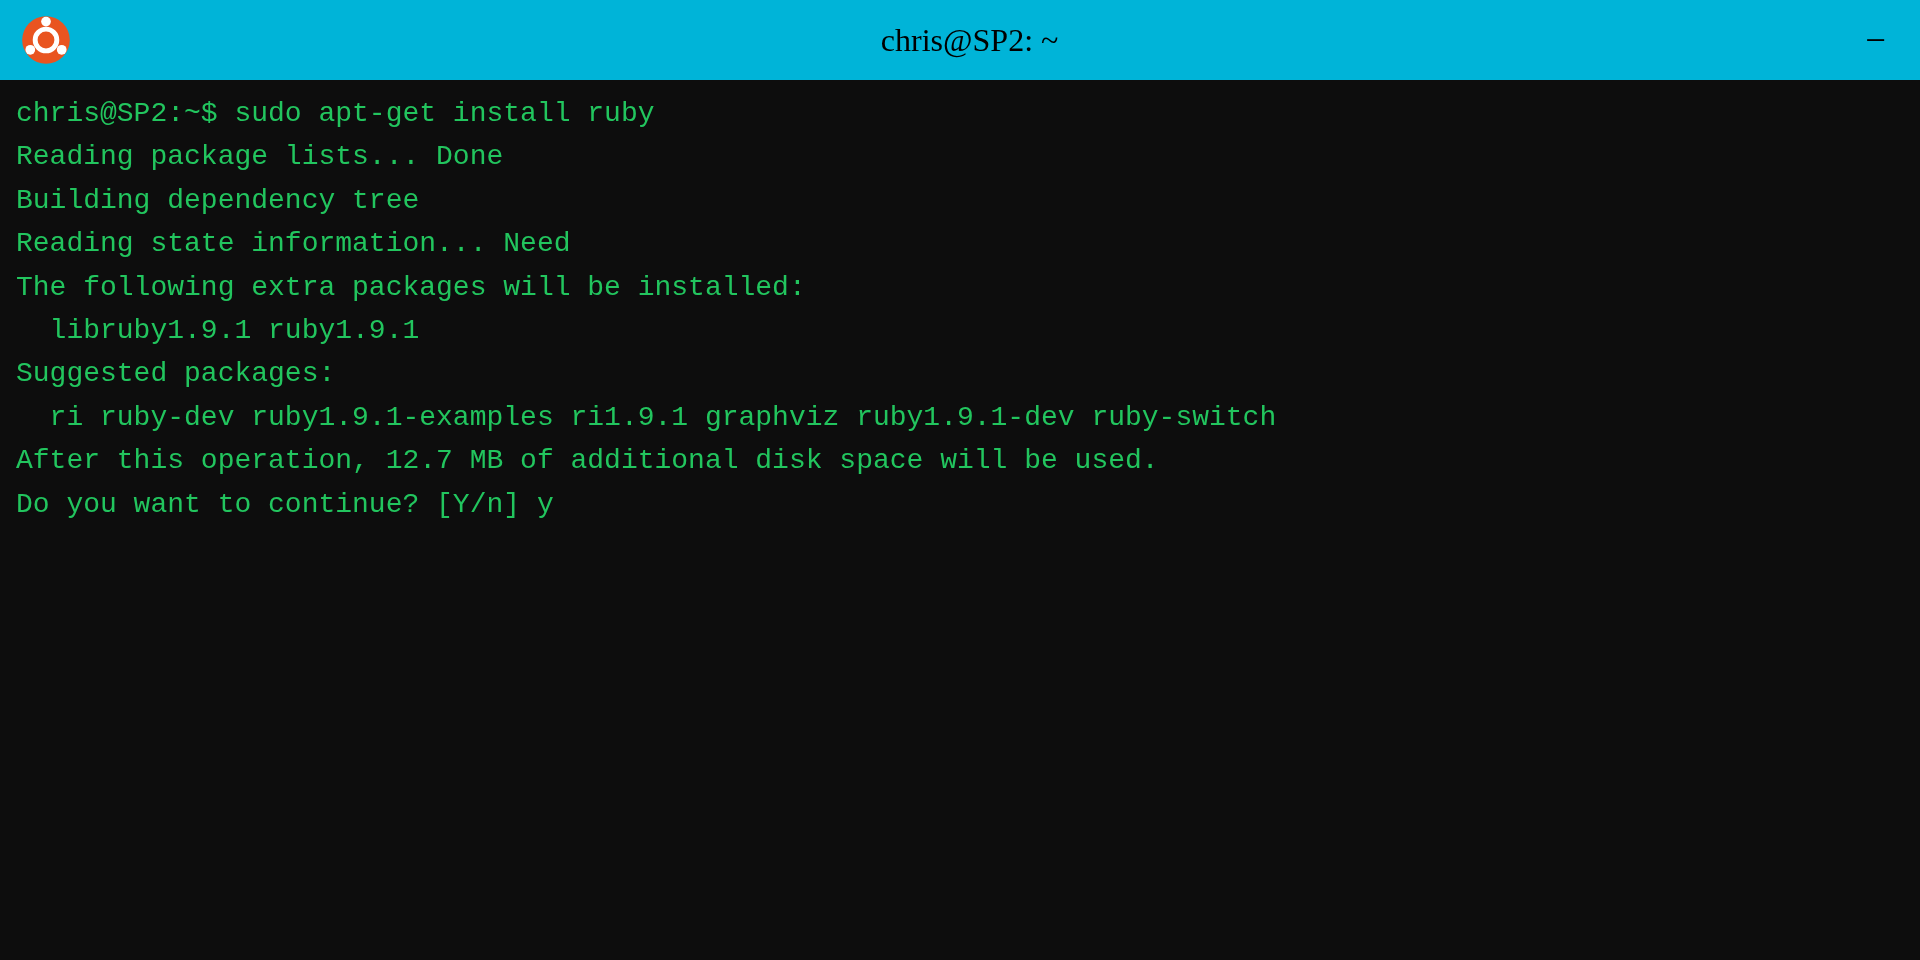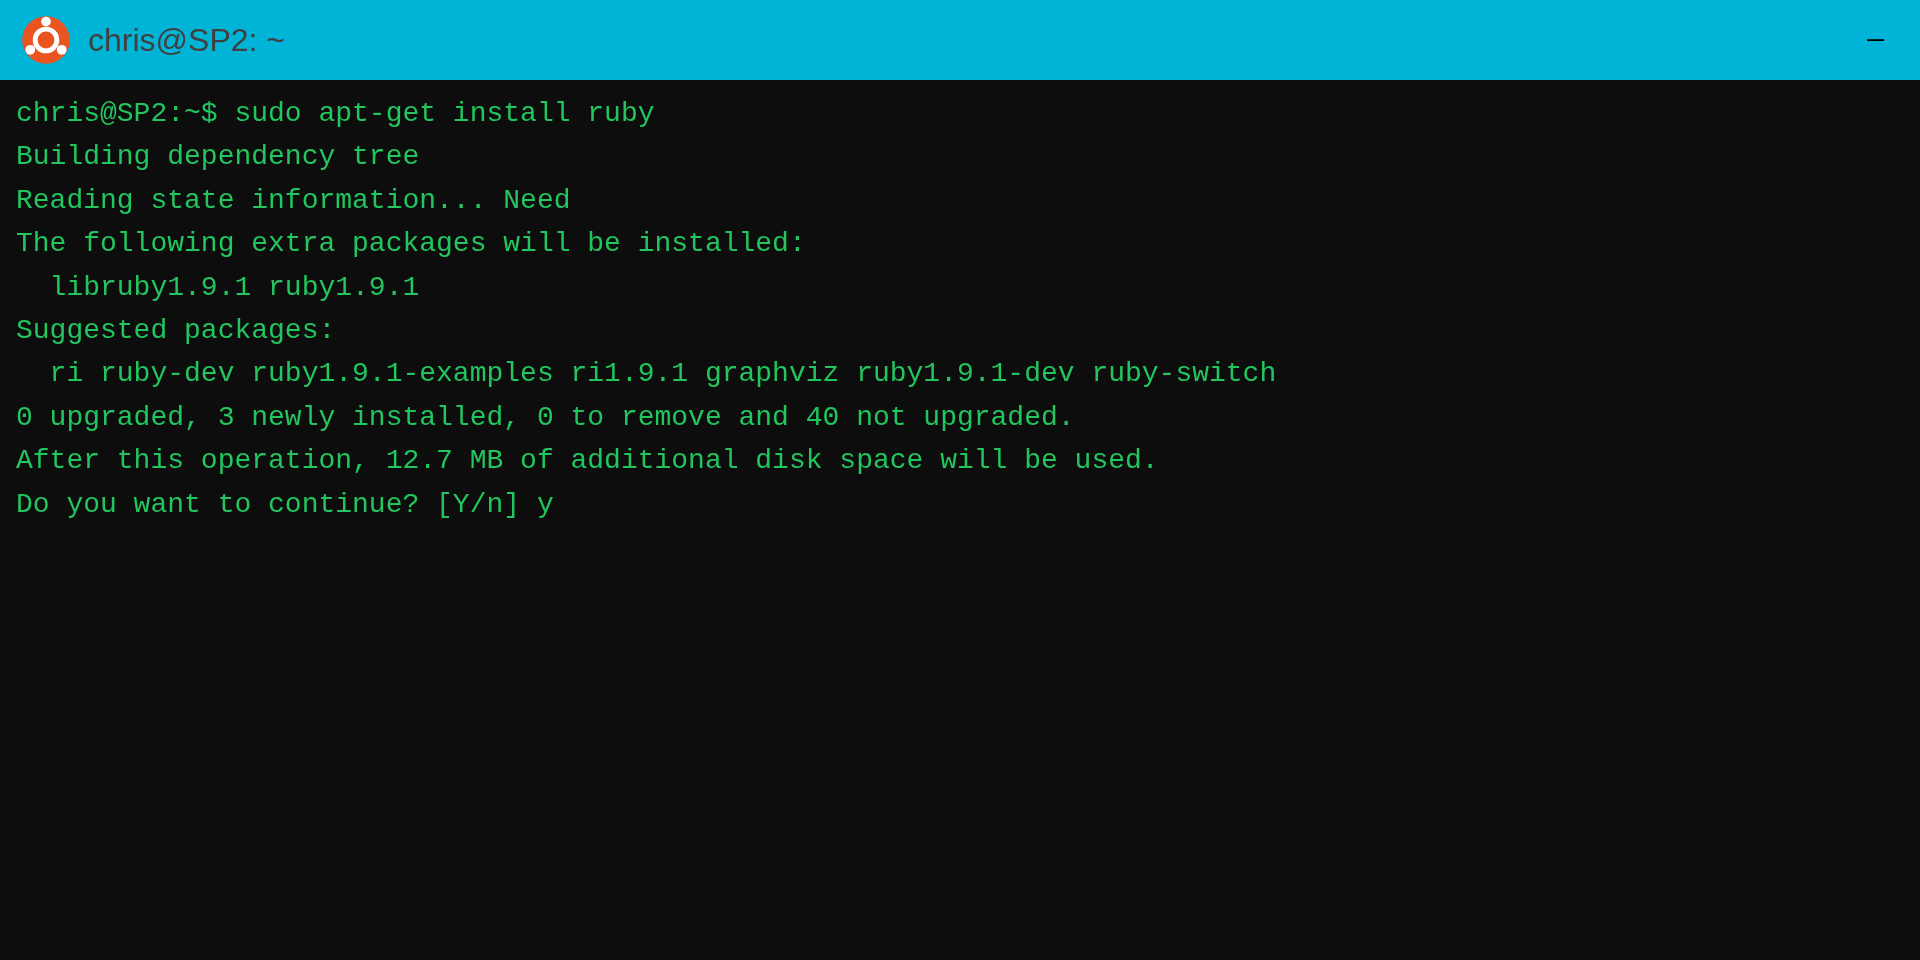--- a/index.html
+++ b/index.html
@@ -33,25 +33,26 @@
     }
 
     .ubuntu-logo {
       width: 52px;
       height: 52px;
       margin-right: 16px;
       flex-shrink: 0;
     }
 
     .title-text {
-      color: #404040;
+      color: #000000;
       font-size: 32px;
-      font-family: Liberation Sans, sans-serif;
+      font-family: Liberation Serif, serif;
       font-weight: 400;
       flex: 1;
+      text-align: center;
     }
 
     .minimize-btn {
       color: #000;
       font-size: 28px;
       font-weight: 300;
       cursor: pointer;
       padding: 0 16px;
       line-height: 1;
     }
@@ -83,23 +84,23 @@
       <circle cx="24" cy="24" r="10" fill="none" stroke="white" stroke-width="4.5"></circle>
       <circle cx="24" cy="7" r="4.5" fill="white"></circle>
       <circle cx="9.5" cy="33" r="4.5" fill="white"></circle>
       <circle cx="38.5" cy="33" r="4.5" fill="white"></circle>
     </svg>
     <span class="title-text">chris@SP2: ~</span>
     <span class="minimize-btn">—</span>
   </div>
   <div class="terminal-body" id="terminal-body">
   <div class="terminal-line">chris@SP2:~$ sudo apt-get install ruby</div>
+      <div class="terminal-line">Reading package lists... Done</div>
       <div class="terminal-line">Building dependency tree</div>
       <div class="terminal-line">Reading state information... Need</div>
       <div class="terminal-line">The following extra packages will be installed:</div>
       <div class="terminal-line">  libruby1.9.1 ruby1.9.1</div>
       <div class="terminal-line">Suggested packages:</div>
       <div class="terminal-line">  ri ruby-dev ruby1.9.1-examples ri1.9.1 graphviz ruby1.9.1-dev ruby-switch</div>
-      <div class="terminal-line">0 upgraded, 3 newly installed, 0 to remove and 40 not upgraded.</div>
       <div class="terminal-line">After this operation, 12.7 MB of additional disk space will be used.</div>
       <div class="terminal-line">Do you want to continue? [Y/n] y</div>
     </div>
 </div>
 
 </body></html>

